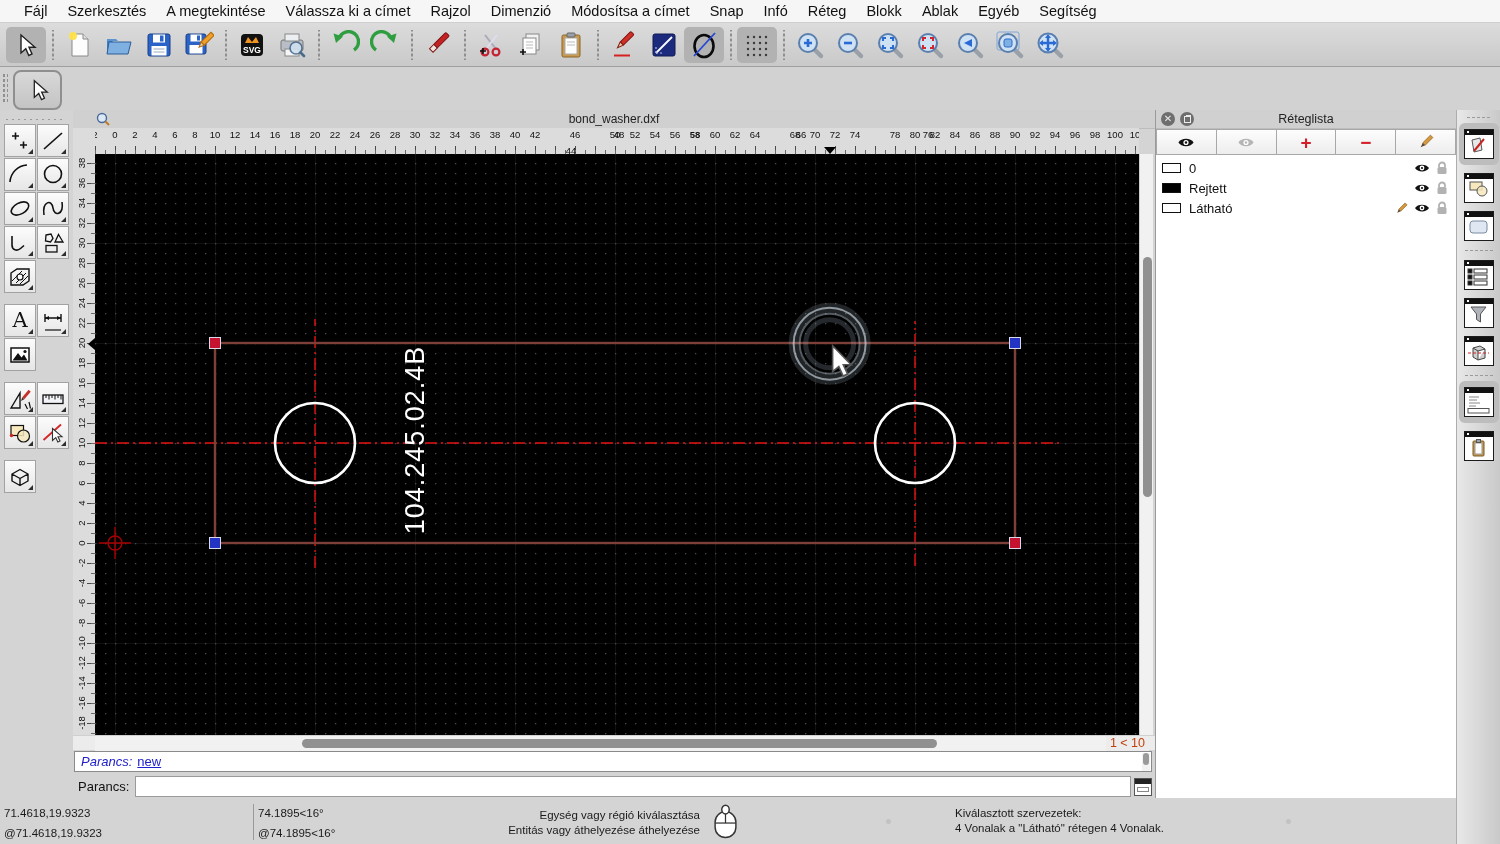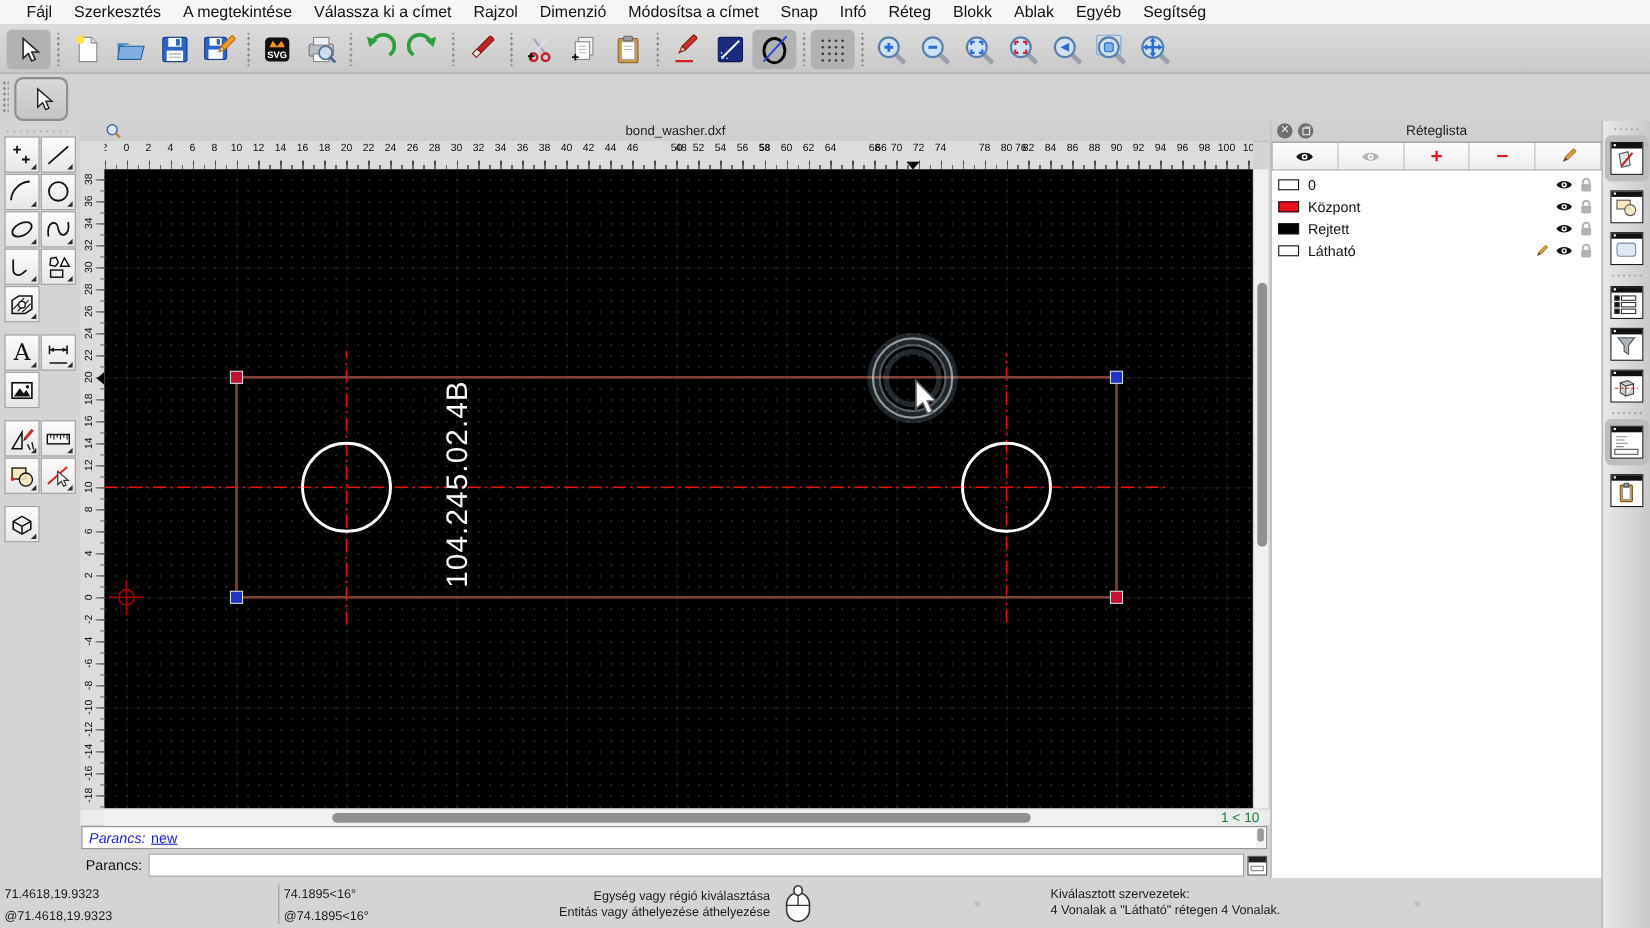--- a/index.html
+++ b/index.html
@@ -52,21 +52,21 @@
   .vruler .ticks2{position:absolute;top:0;height:100%;right:0;width:4px;
      background-image:repeating-linear-gradient(180deg,transparent 0 9px,#6a6a6a 9px 10px);background-size:4px 10px;}
   .vruler .lbl{position:absolute;left:8px;transform:translate(-50%,-50%) rotate(-90deg);font-size:9.5px;color:#111;}
   .vmark{position:absolute;right:0;width:0;height:0;border-top:6px solid transparent;border-bottom:6px solid transparent;border-right:7px solid #000;transform:translateY(-6px);}
   .canvas{left:95px;top:154px;width:1044px;height:581px;background:#000;}
   .vscroll{left:1139px;top:154px;width:14px;height:581px;background:#f1f1f1;border-left:1px solid #cfcfcf;box-sizing:border-box;}
   .vthumb{position:absolute;left:2.5px;top:103px;width:9px;height:240px;background:#909090;border-radius:5px;}
   .hscrollrow{left:73px;top:735px;width:1082px;height:15px;background:#ececec;border-top:1px solid #d0d0d0;box-sizing:border-box;}
   .htrack{position:absolute;left:22px;top:0;width:1020px;height:15px;background:#f1f1f1;}
   .hthumb{position:absolute;left:207px;top:3px;width:635px;height:9px;background:#909090;border-radius:5px;}
-  .zoomind{position:absolute;right:6px;top:0;font-size:12.5px;color:#15803d;background:#ececec;padding:0 4px;line-height:15px;}
+  .zoomind{position:absolute;right:6px;top:0;font-size:12.5px;color:#c2410c;background:#ececec;padding:0 4px;line-height:15px;}
   
   .cmdhist{left:74px;top:751px;width:1078px;height:21px;background:#fff;border:1px solid #8a8a8a;box-sizing:border-box;
            font-size:13px;display:flex;align-items:center;padding-left:6px;}
   .cmdhist .plabel{color:#2020cc;font-style:italic;margin-right:5px;}
   .cmdhist .pval{color:#2020cc;text-decoration:underline;}
   .histsb{position:absolute;right:1px;top:1px;width:8px;height:18px;background:#f2f2f2;}
   .histsb .th{position:absolute;left:1px;top:0;width:6px;height:12px;background:#9a9a9a;border-radius:3px;}
   .cmdrow{left:74px;top:776px;width:1078px;height:21px;display:flex;align-items:center;}
   .cmdrow .plabel2{font-size:13px;color:#111;margin-right:6px;padding-left:4px;}
   .cmdrow input{flex:1;height:19px;border:1px solid #9a9a9a;background:#fff;font-size:13px;outline:none;padding:0 4px;font-family:"Liberation Sans",sans-serif;}
@@ -507,21 +507,21 @@
     <span class="lbl" style="left: 260px;">24</span>
     <span class="lbl" style="left: 280px;">26</span>
     <span class="lbl" style="left: 300px;">28</span>
     <span class="lbl" style="left: 320px;">30</span>
     <span class="lbl" style="left: 340px;">32</span>
     <span class="lbl" style="left: 360px;">34</span>
     <span class="lbl" style="left: 380px;">36</span>
     <span class="lbl" style="left: 400px;">38</span>
     <span class="lbl" style="left: 420px;">40</span>
     <span class="lbl" style="left: 440px;">42</span>
-    <span class="lbl" style="left: 460px;">44</span>
+    <span class="lbl" style="left: 476px; margin-top: 16px;">44</span>
     <span class="lbl" style="left: 480px;">46</span>
     <span class="lbl" style="left: 500px; margin-left: 24px;">48</span>
     <span class="lbl" style="left: 520px;">50</span>
     <span class="lbl" style="left: 540px;">52</span>
     <span class="lbl" style="left: 560px; text-align: right;">54</span>
     <span class="lbl" style="left: 580px;">56</span>
     <span class="lbl" style="left: 600px; font-weight: bold;">58</span>
     <span class="lbl" style="left: 620px;">60</span>
     <span class="lbl" style="left: 640px;">62</span>
     <span class="lbl" style="left: 660px;">64</span>
@@ -684,35 +684,20 @@
             <circle cx="8" cy="6" r="2.4" fill="#fff"></circle>
             <circle cx="8" cy="6" r="1.1" fill="#111"></circle>
           </svg>
           <svg width="12" height="14" viewBox="0 0 12 14">
             <path d="M3 6V4.5a3 3 0 0 1 6 0V6" fill="none" stroke="#b2b2b2" stroke-width="1.8"></path>
             <rect x="1.5" y="6" width="9" height="7" rx="1.5" fill="#b2b2b2"></rect>
           </svg>
         </span>
       </div>
       <div class="lrow">
-        <span class="swatch" style="background:#e8101c"></span>
-        <span class="lname">Központ</span>
-        <span class="licons">
-          <svg width="16" height="12" viewBox="0 0 16 12">
-            <path d="M1 6C3.5 1.5 12.5 1.5 15 6C12.5 10.5 3.5 10.5 1 6Z" fill="#111"></path>
-            <circle cx="8" cy="6" r="2.4" fill="#fff"></circle>
-            <circle cx="8" cy="6" r="1.1" fill="#111"></circle>
-          </svg>
-          <svg width="12" height="14" viewBox="0 0 12 14">
-            <path d="M3 6V4.5a3 3 0 0 1 6 0V6" fill="none" stroke="#b2b2b2" stroke-width="1.8"></path>
-            <rect x="1.5" y="6" width="9" height="7" rx="1.5" fill="#b2b2b2"></rect>
-          </svg>
-        </span>
-      </div>
-      <div class="lrow">
         <span class="swatch" style="background:#000000"></span>
         <span class="lname">Rejtett</span>
         <span class="licons">
           <svg width="16" height="12" viewBox="0 0 16 12">
             <path d="M1 6C3.5 1.5 12.5 1.5 15 6C12.5 10.5 3.5 10.5 1 6Z" fill="#111"></path>
             <circle cx="8" cy="6" r="2.4" fill="#fff"></circle>
             <circle cx="8" cy="6" r="1.1" fill="#111"></circle>
           </svg>
           <svg width="12" height="14" viewBox="0 0 12 14">
             <path d="M3 6V4.5a3 3 0 0 1 6 0V6" fill="none" stroke="#b2b2b2" stroke-width="1.8"></path>

